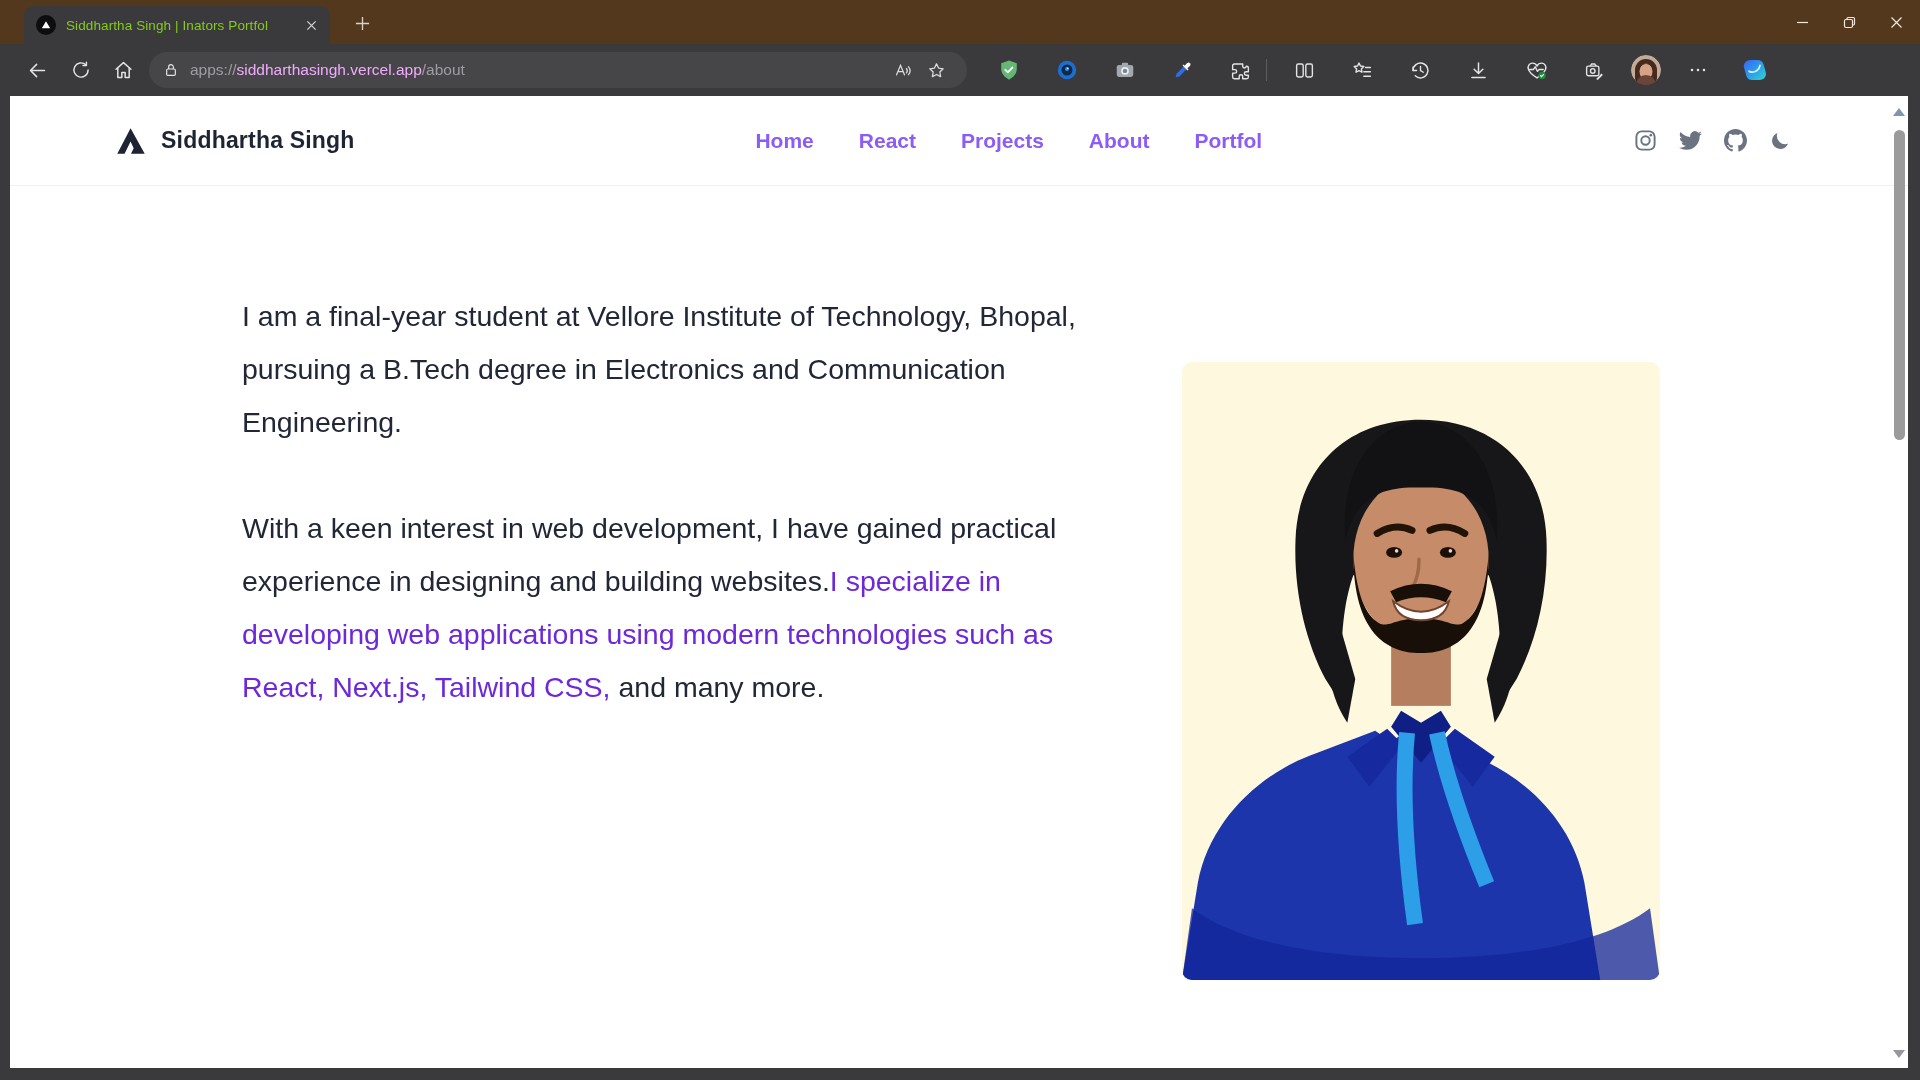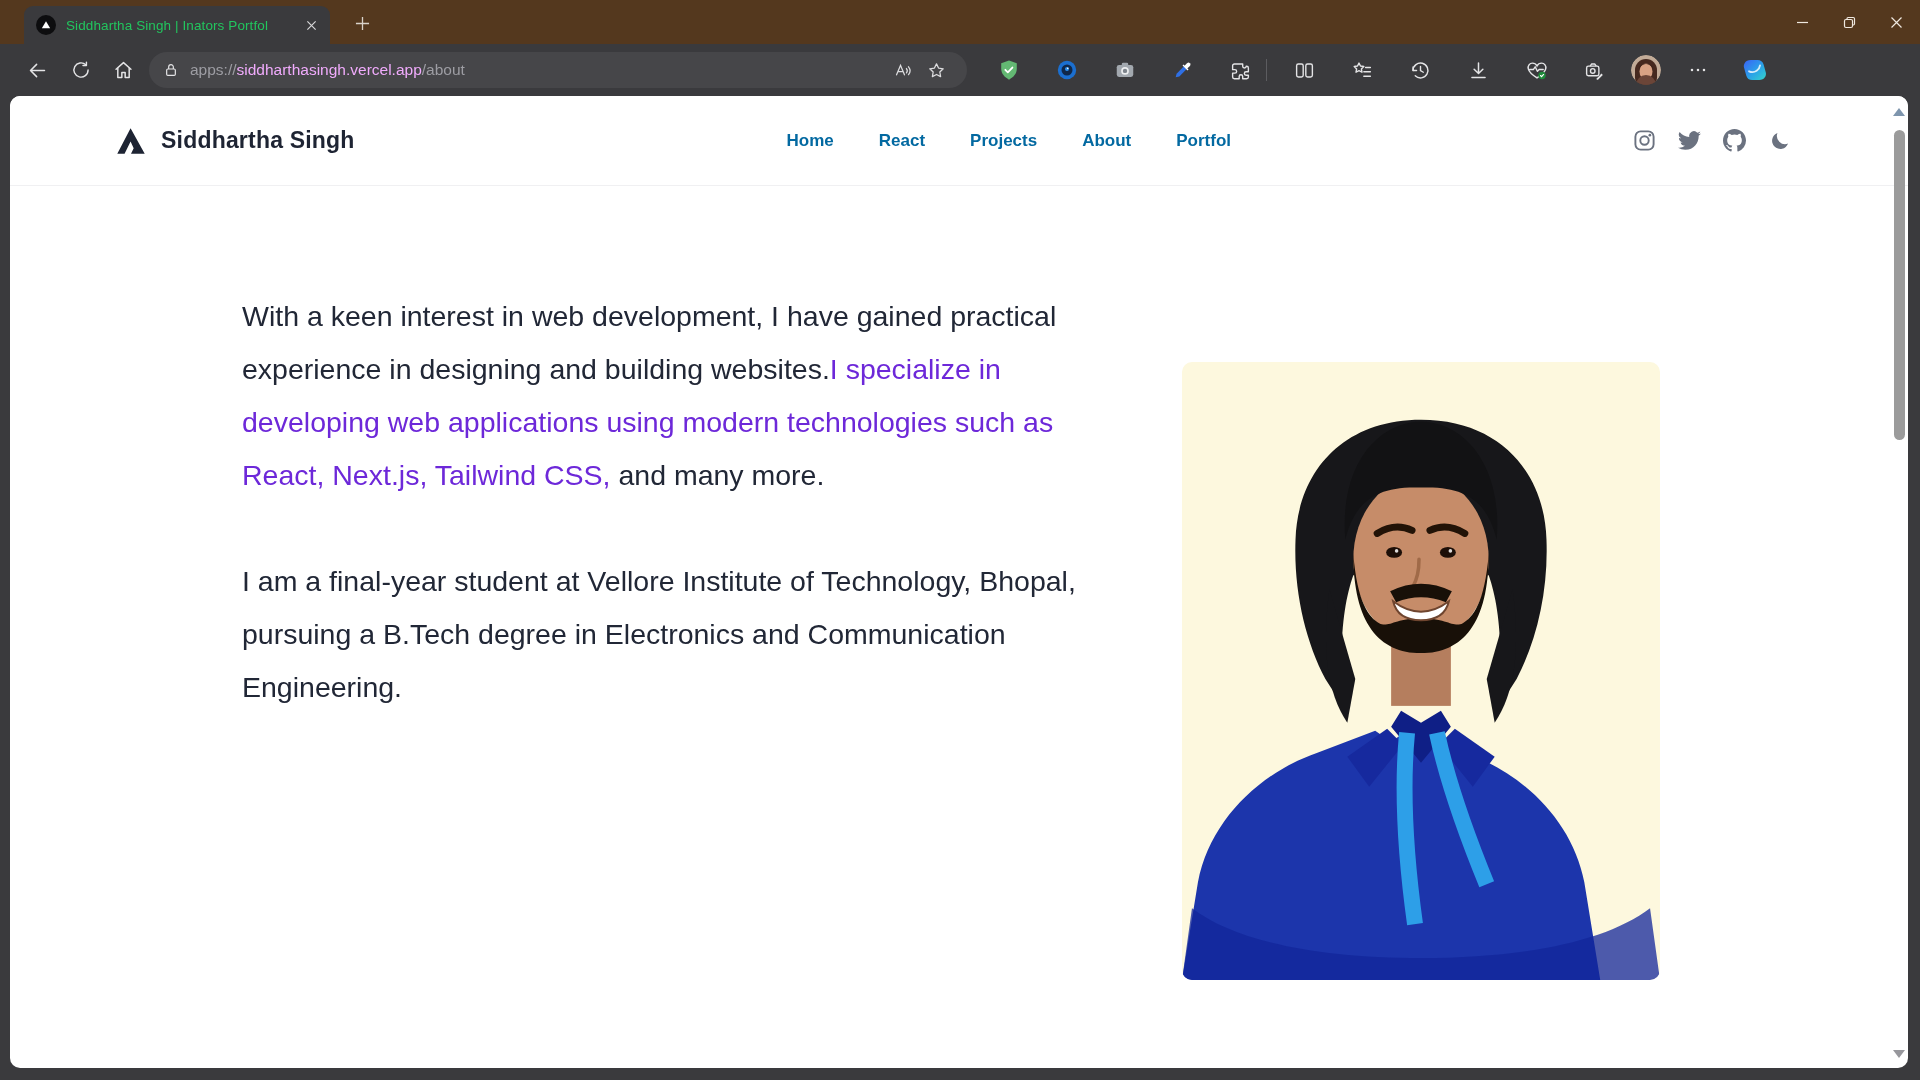--- a/index.html
+++ b/index.html
@@ -8,21 +8,21 @@
     width:1920px; height:1080px; overflow:hidden; position:relative;
     background:#3a3a3d; font-family:"Liberation Sans", sans-serif;
   }
   svg { display:block; }
 
   
   .titlebar { position:absolute; top:0; left:0; right:0; height:44px; background:#54381e; }
   .tab {
     position:absolute; left:24px; top:6px; width:306px; height:38px;
     background:#3a3a3d; border-radius:9px 9px 0 0;
-    display:flex; align-items:center; padding:0 8px 0 12px; color:#22c55e;
+    display:flex; align-items:center; padding:0 8px 0 12px; color:#84cc16;
   }
   .favicon { width:20px; height:20px; border-radius:50%; background:#0d0d0f;
     display:flex; align-items:center; justify-content:center; flex:0 0 auto; }
   .tab-title { flex:1; font-size:13.5px; white-space:nowrap; overflow:hidden; margin:0 6px 0 10px; letter-spacing:.1px; }
   .tab-close { width:22px; height:22px; border-radius:5px; display:flex; align-items:center; justify-content:center; flex:0 0 auto; }
   .newtab { position:absolute; left:350px; top:11px; width:24px; height:24px;
     display:flex; align-items:center; justify-content:center; }
   .wincontrols { position:absolute; right:0; top:0; height:44px; display:flex; }
   .winbtn { width:47px; height:44px; display:flex; align-items:center; justify-content:center; }
 
@@ -40,33 +40,33 @@
   .url .host { color:#f0abfc; }
   .pill-ic { width:34px; height:30px; display:flex; align-items:center; justify-content:center; flex:0 0 auto; }
   .ext-area { display:flex; align-items:center; gap:15px; margin-left:12px; }
   .tb-divider { width:1px; height:22px; background:#5c5c60; margin:0 4px; }
   .avatar-btn { width:30px; height:30px; border-radius:50%; overflow:hidden; flex:0 0 auto; }
 
   
   .frame { position:absolute; top:96px; left:0; right:0; bottom:0; background:#3a3a3d; }
   .page {
     position:absolute; top:0; left:10px; right:12px; bottom:12px;
-    background:#ffffff; border-radius:10px; overflow:hidden;
+    background:#ffffff; border-radius:0; overflow:hidden;
   }
 
   
   .site-header {
     position:absolute; top:0; left:0; right:0; height:90px;
     display:flex; align-items:center; padding:0 116px 0 106px;
     border-bottom:1px solid #f0f0f2; background:#fff;
   }
   .brand { display:flex; align-items:center; gap:15px; }
   .brand-name { font-size:23px; font-weight:700; color:#1e2433; letter-spacing:.2px; }
   .site-nav { display:flex; gap:45px; margin:0 auto; padding-left:30px; }
-  .nav-link { font-size:17px; font-weight:600; color:#0369a1; text-decoration:none; cursor:pointer; }
+  .nav-link { font-size:21px; font-weight:600; color:#8b5cf6; text-decoration:none; cursor:pointer; }
   .social { display:flex; align-items:center; gap:21px; }
   .social-btn { width:24px; height:24px; display:flex; align-items:center; justify-content:center; cursor:pointer; }
 
   
   .about-text {
     position:absolute; left:232px; top:194px; width:845px;
     font-size:28.5px; line-height:53px; color:#212736;
   }
   .about-text p { margin:0 0 53px 0; }
   .hl-link { color:#6d28d9; cursor:pointer; }
@@ -321,22 +321,22 @@
         </span>
         <span class="social-btn">
           <svg width="22" height="22" viewBox="0 0 24 24" fill="#6b7280">
               <path d="M20.8 14.8A9 9 0 019.2 3.2 9 9 0 1020.8 14.8z"></path>
             </svg>
         </span>
       </div>
     </header>
 
     <div class="about-text">
+      <p>I am a final-year student at Vellore Institute of Technology, Bhopal, pursuing a B.Tech degree in Electronics and Communication Engineering.</p>
       <p><span>With a keen interest in web development, I have gained practical experience in designing and building websites.</span><span class="hl-link">I specialize in developing web applications using modern technologies such as React, Next.js, Tailwind CSS,</span><span> and many more.</span></p>
-      <p>I am a final-year student at Vellore Institute of Technology, Bhopal, pursuing a B.Tech degree in Electronics and Communication Engineering.</p>
     </div>
 
     <div class="photo-card">
       <svg width="478" height="618" viewBox="0 0 480 620" preserveAspectRatio="none">
         <rect width="480" height="620" fill="#FDF8DE"></rect>
 
         <path d="M240 58c-80 0-124 54-126 120-2 52 10 102 30 140l18 28c-5-68 1-106 10-132h136c9 26 15 64 10 132l18-28c20-38 32-88 30-140-2-66-46-120-126-120z" fill="#17171a"></path>
         <path d="M148 228c-8 62-2 104 18 134l8-44z" fill="#17171a"></path>
         <path d="M332 228c8 62 2 104-18 134l-8-44z" fill="#17171a"></path>
 

